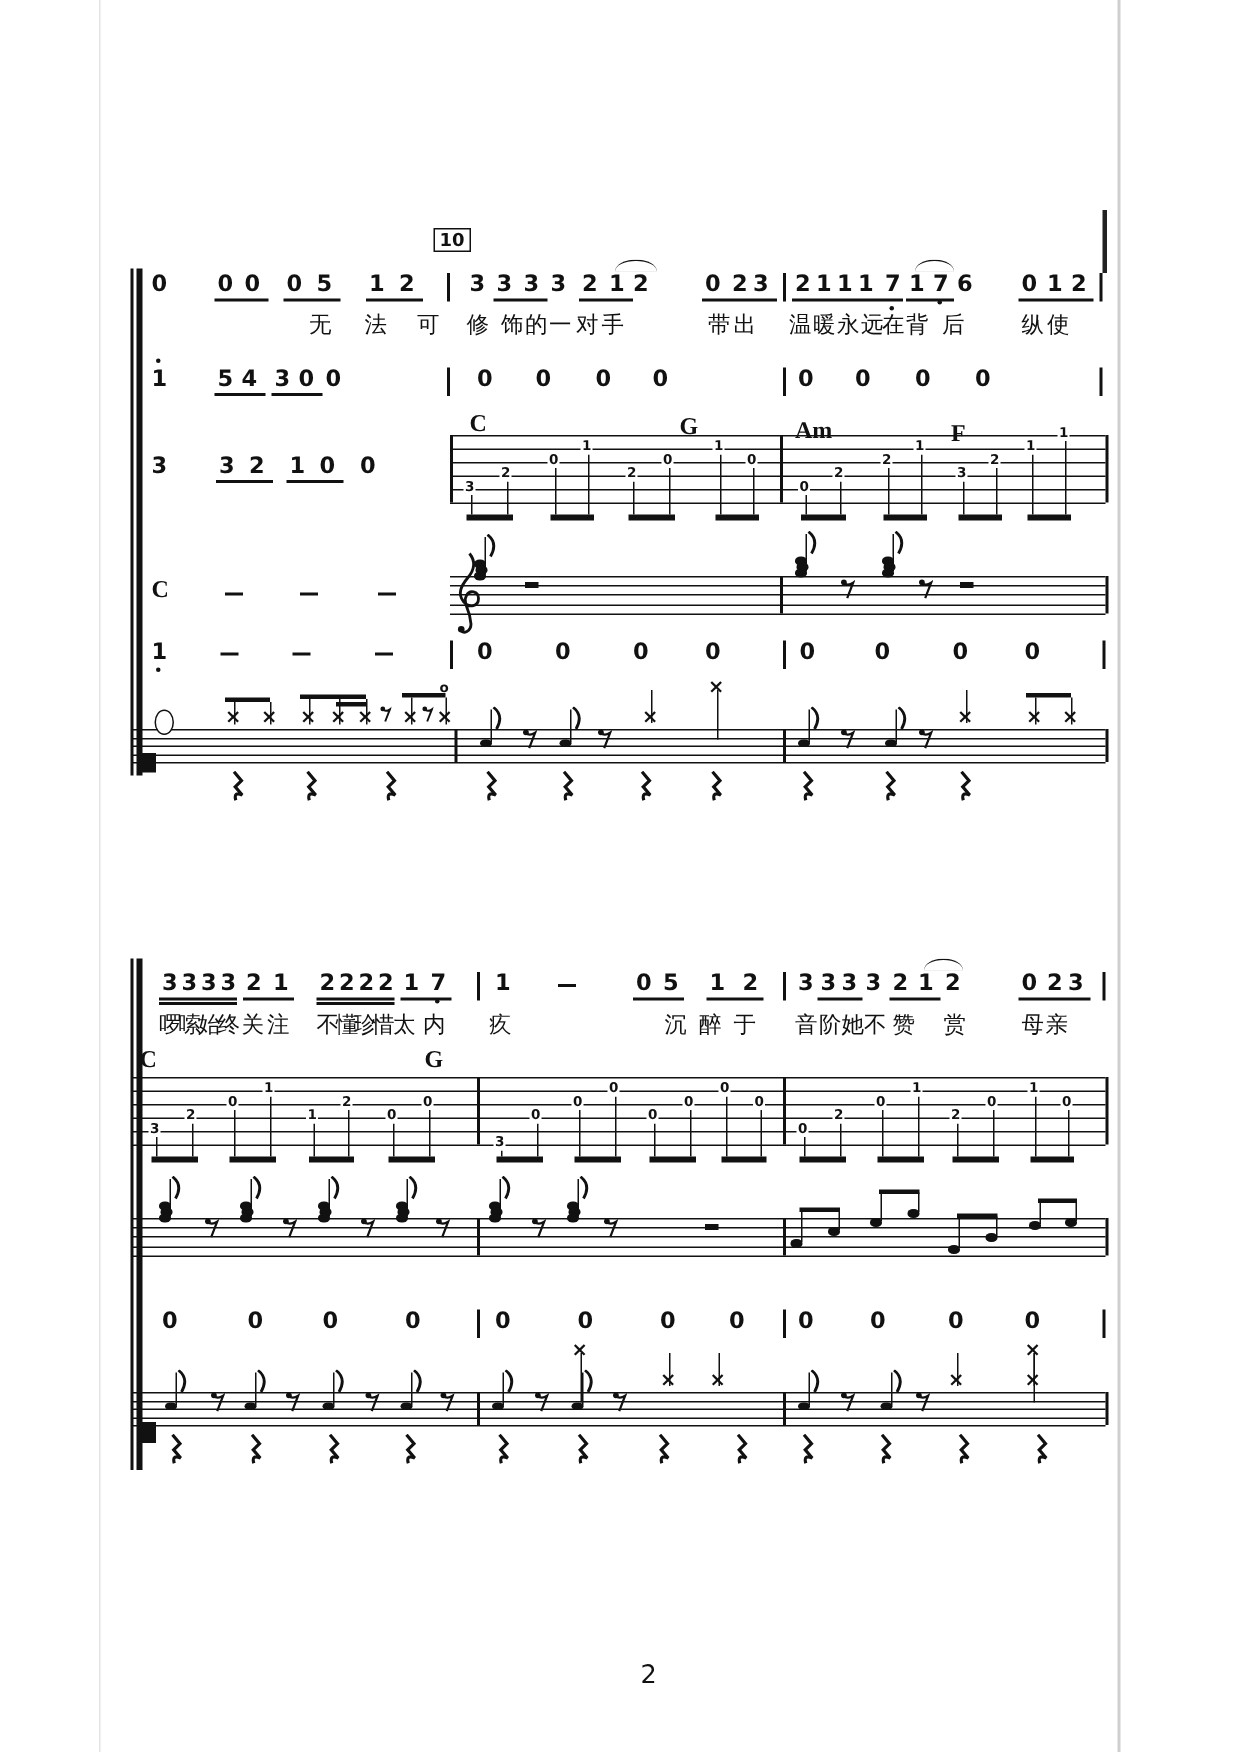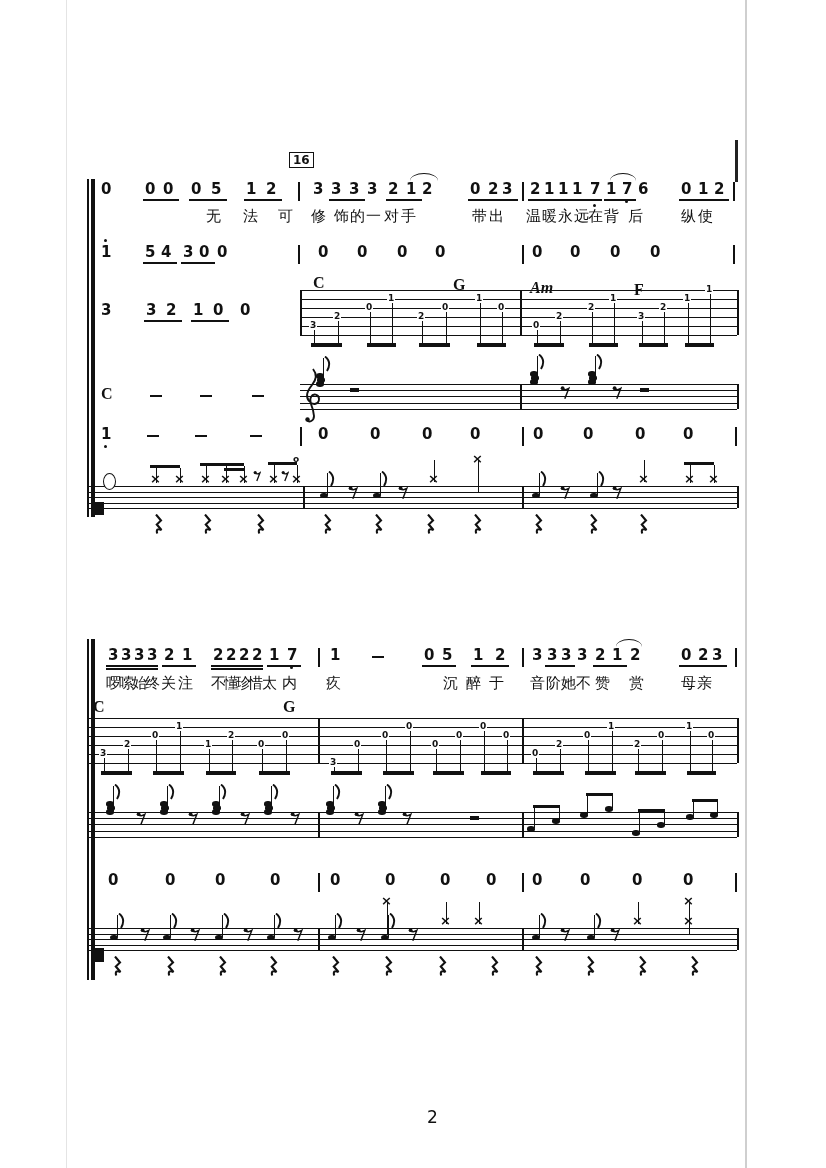--- a/index.html
+++ b/index.html
@@ -17,21 +17,21 @@
   .rule{background:#111;}
   .pcirc{width:11px;height:15px;border:1.6px solid #111;border-radius:50%;background:#fff;}
   .box10{position:absolute;left:289px;top:152px;border:1.5px solid #111;padding:1px 3px;
          font:700 12px/12px "DejaVu Sans",sans-serif;background:#fff;z-index:4;}
   .pagenum{position:absolute;left:427px;top:1108px;font:17px/18px "DejaVu Sans",sans-serif;}
 </style>
 </head>
 <body>
 
 <div id="score">
-  <div class="box10">16</div>
+  <div class="box10">10</div>
   <div class="pagenum">2</div>
 <div class="g rule" style="left: 66px; top: 0px; width: 1px; height: 1168px; background: rgb(228, 228, 228);"></div>
     <div class="g rule" style="left: 745px; top: 0px; width: 2px; height: 1168px; background: rgb(207, 207, 207);"></div>
     <div class="g rule" style="left: 735px; top: 140px; width: 3px; height: 42px; background: rgb(34, 34, 34);"></div>
     <div class="g rule" style="left: 87px; top: 179px; width: 2px; height: 338px; background: rgb(17, 17, 17);"></div>
     <div class="g rule" style="left: 91px; top: 179px; width: 4px; height: 338px; background: rgb(17, 17, 17);"></div>
     <div class="g num" style="left: 101px; top: 181px;">0</div>
     <div class="g num" style="left: 145px; top: 181px;">0</div>
     <div class="g rule" style="left: 143px; top: 199px; width: 36px; height: 1.5px;"></div>
     <div class="g num" style="left: 163px; top: 181px;">0</div>
@@ -119,21 +119,21 @@
     <div class="g num" style="left: 101px; top: 302px;">3</div>
     <div class="g num" style="left: 146px; top: 302px;">3</div>
     <div class="g rule" style="left: 144px; top: 320px; width: 38px; height: 1.5px;"></div>
     <div class="g num" style="left: 166px; top: 302px;">2</div>
     <div class="g num" style="left: 193px; top: 302px;">1</div>
     <div class="g rule" style="left: 191px; top: 320px; width: 38px; height: 1.5px;"></div>
     <div class="g num" style="left: 213px; top: 302px;">0</div>
     <div class="g num" style="left: 240px; top: 302px;">0</div>
     <div class="g chord" style="left: 313px; top: 275px;">C</div>
     <div class="g chord" style="left: 453px; top: 277px;">G</div>
-    <div class="g chord" style="left: 530px; top: 280px; font-style: italic;">Am</div>
+    <div class="g chord" style="left: 530px; top: 280px;">Am</div>
     <div class="g chord" style="left: 634px; top: 282px;">F</div>
     <div class="g rule" style="left: 300px; top: 290px; width: 437px; height: 1px;"></div>
     <div class="g rule" style="left: 300px; top: 299px; width: 437px; height: 1px;"></div>
     <div class="g rule" style="left: 300px; top: 308px; width: 437px; height: 1px;"></div>
     <div class="g rule" style="left: 300px; top: 317px; width: 437px; height: 1px;"></div>
     <div class="g rule" style="left: 300px; top: 326px; width: 437px; height: 1px;"></div>
     <div class="g rule" style="left: 300px; top: 335px; width: 437px; height: 1px;"></div>
     <div class="g rule" style="left: 300px; top: 290px; width: 1.5px; height: 45px;"></div>
     <div class="g rule" style="left: 520px; top: 290px; width: 1.5px; height: 45px;"></div>
     <div class="g rule" style="left: 737px; top: 290px; width: 1.5px; height: 45px;"></div>

